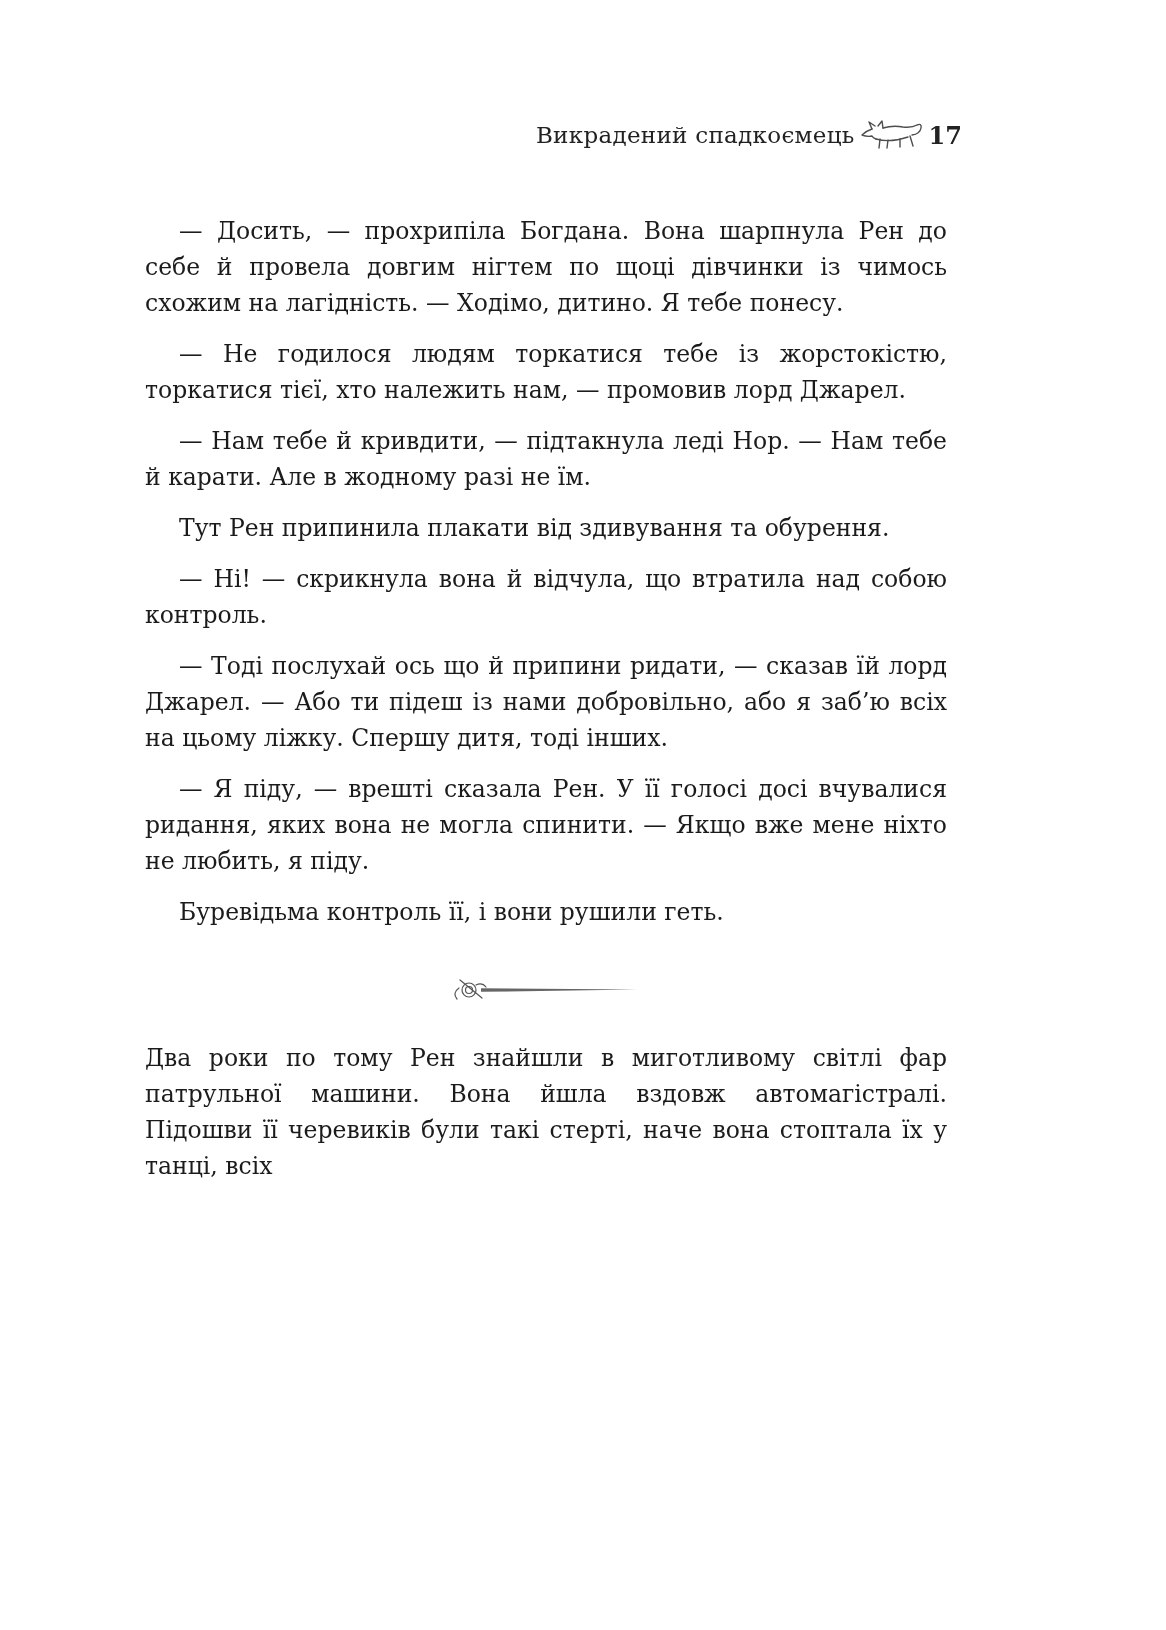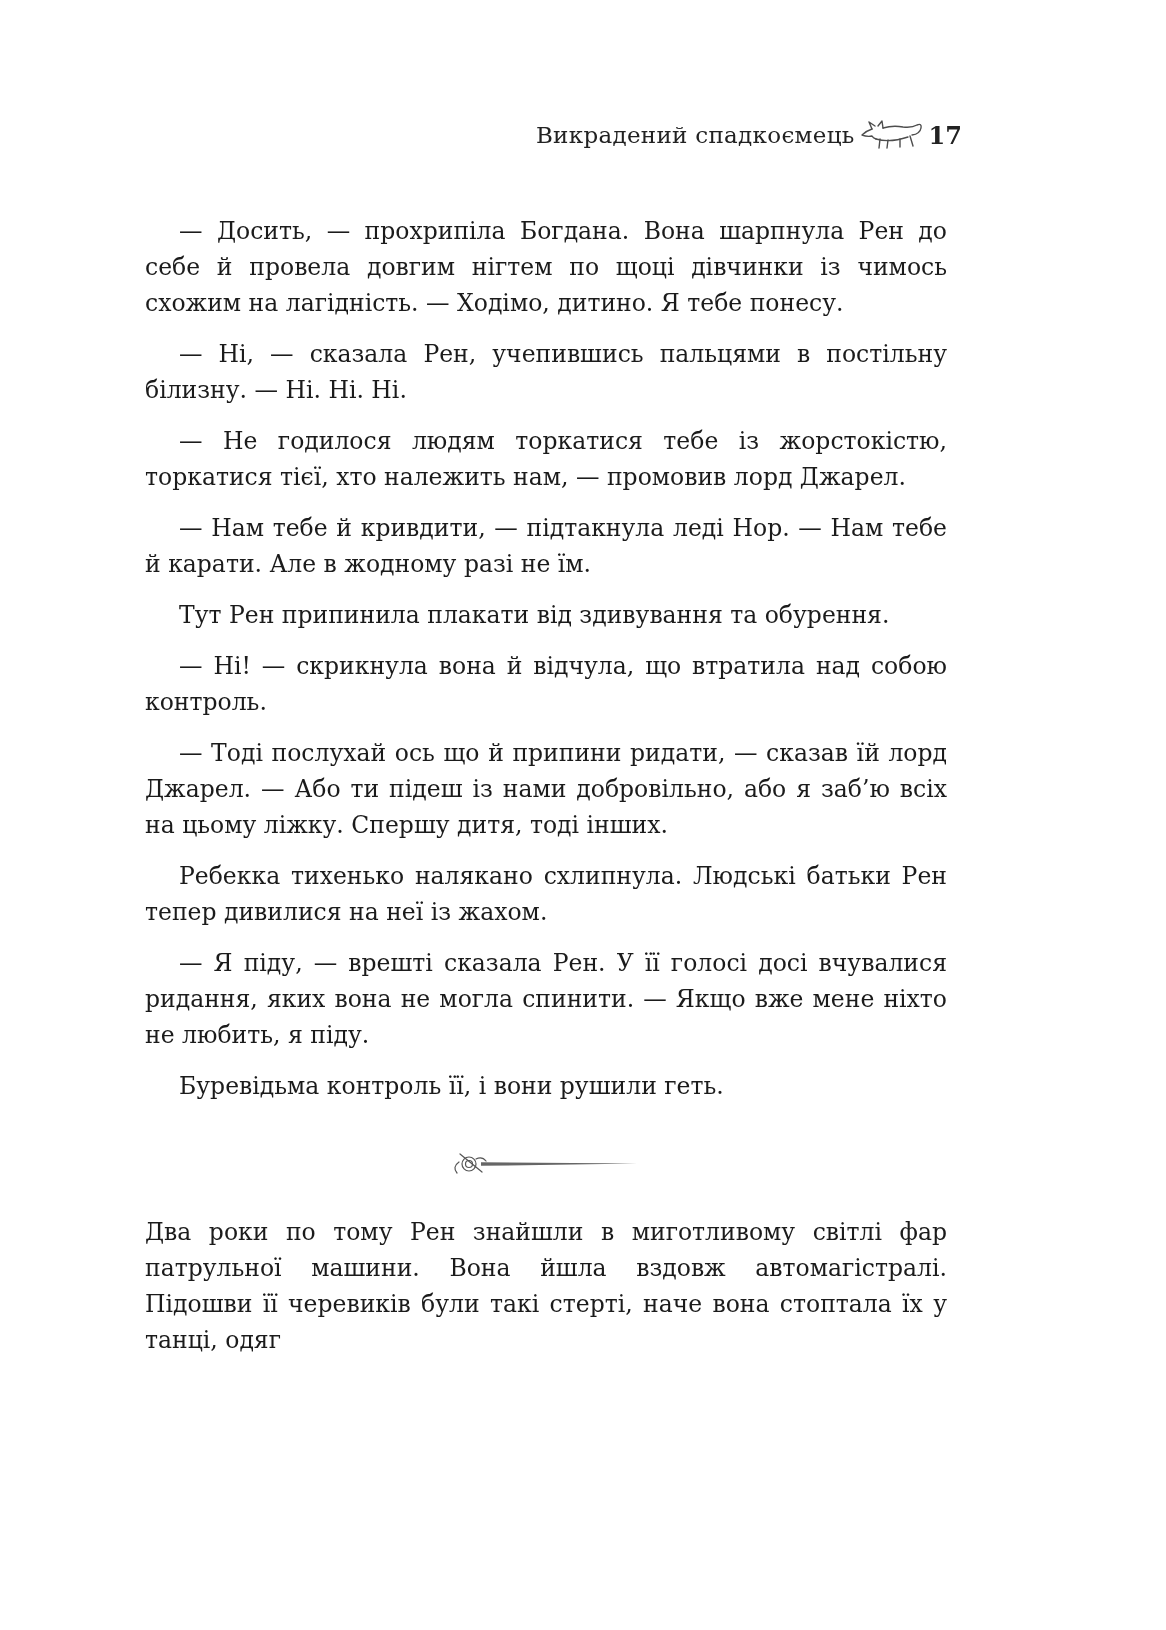--- a/index.html
+++ b/index.html
@@ -81,41 +81,39 @@
           <path d="M20 19 L19 28 M28 20 L27 28 M40 19 L40 27 M50 16 L53 26"></path>
           <path d="M16 19 Q30 23 48 17"></path>
         </g>
       </svg>
     </span>
     <span class="page-number">17</span>
   </header>
 
   <main class="body-text">
     <p class="para">— Досить, — прохрипіла Богдана. Вона шарпнула Рен до себе й провела довгим нігтем по щоці дівчинки із чимось схожим на лагідність. — Ходімо, дитино. Я тебе понесу.</p>
-    <p class="para">— Ні, — сказала Рен, учепившись пальцями в постільну білизну. — Ні. Ні. Ні.</p>
     <p class="para">— Не годилося людям торкатися тебе із жорстокістю, торкатися тієї, хто належить нам, — промовив лорд Джарел.</p>
     <p class="para">— Нам тебе й кривдити, — підтакнула леді Нор. — Нам тебе й карати. Але в жодному разі не їм.</p>
     <p class="para">Тут Рен припинила плакати від здивування та обурення.</p>
     <p class="para">— Ні! — скрикнула вона й відчула, що втратила над собою контроль.</p>
     <p class="para">— Тоді послухай ось що й припини ридати, — сказав їй лорд Джарел. — Або ти підеш із нами добровільно, або я заб’ю всіх на цьому ліжку. Спершу дитя, тоді інших.</p>
-    <p class="para">Ребекка тихенько налякано схлипнула. Людські батьки Рен тепер дивилися на неї із жахом.</p>
     <p class="para">— Я піду, — врешті сказала Рен. У її голосі досі вчувалися ридання, яких вона не могла спинити. — Якщо вже мене ніхто не любить, я піду.</p>
     <p class="para">Буревідьма контроль її, і вони рушили геть.</p>
 
     <div class="divider">
       <span>
         <svg width="190" height="30" viewBox="0 0 190 30" aria-hidden="true">
           <g fill="none" stroke="#555555" stroke-width="1.2" stroke-linecap="round">
             <circle cx="18" cy="15" r="7"></circle>
             <circle cx="18" cy="15" r="3.5"></circle>
             <path d="M6 24 Q1 18 8 13"></path>
             <path d="M9 5 L31 23"></path>
             <path d="M25 10 Q31 7 35 12"></path>
           </g>
           <path d="M30 13.2 L186 14.6 L30 16.8 Z" fill="#666666"></path>
         </svg>
       </span>
     </div>
 
-    <p class="para noindent">Два роки по тому Рен знайшли в миготливому світлі фар патрульної машини. Вона йшла вздовж автомагістралі. Підошви її черевиків були такі стерті, наче вона стоптала їх у танці, одяг</p>
+    <p class="para noindent">Два роки по тому Рен знайшли в миготливому світлі фар патрульної машини. Вона йшла вздовж автомагістралі. Підошви її черевиків були такі стерті, наче вона стоптала їх у танці, всіх</p>
   </main>
 
 </div>
 
 </body></html>

